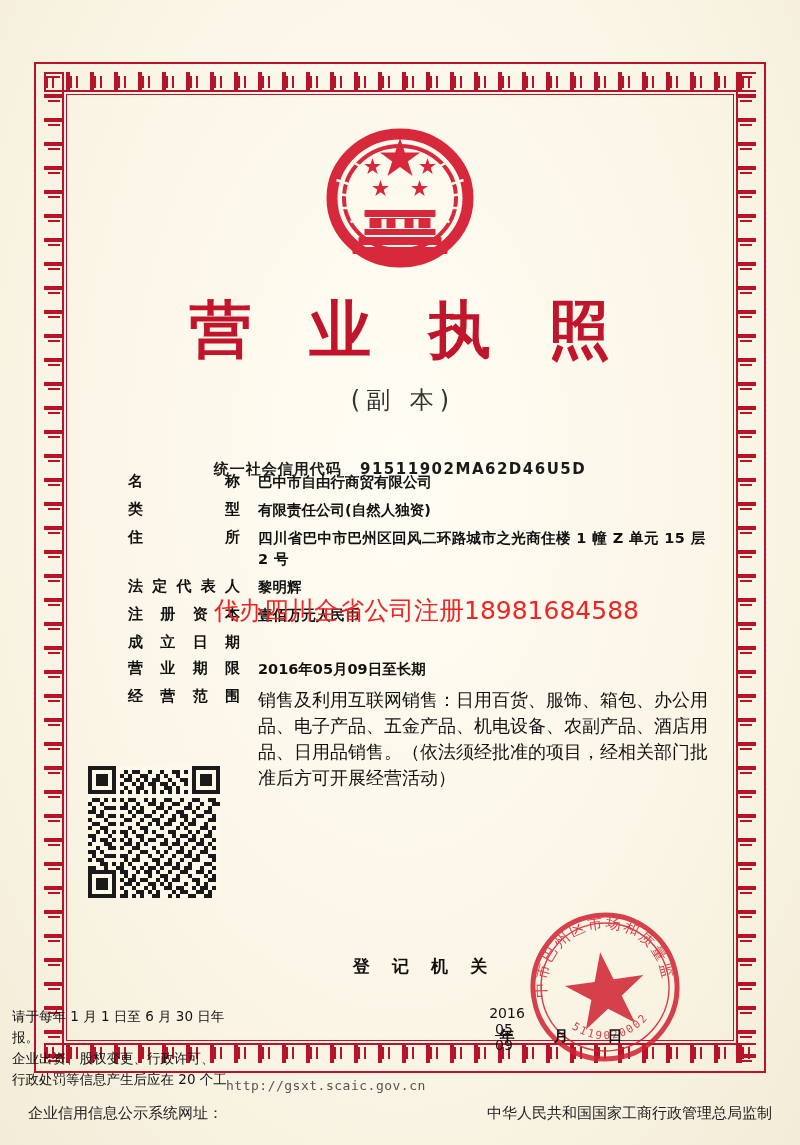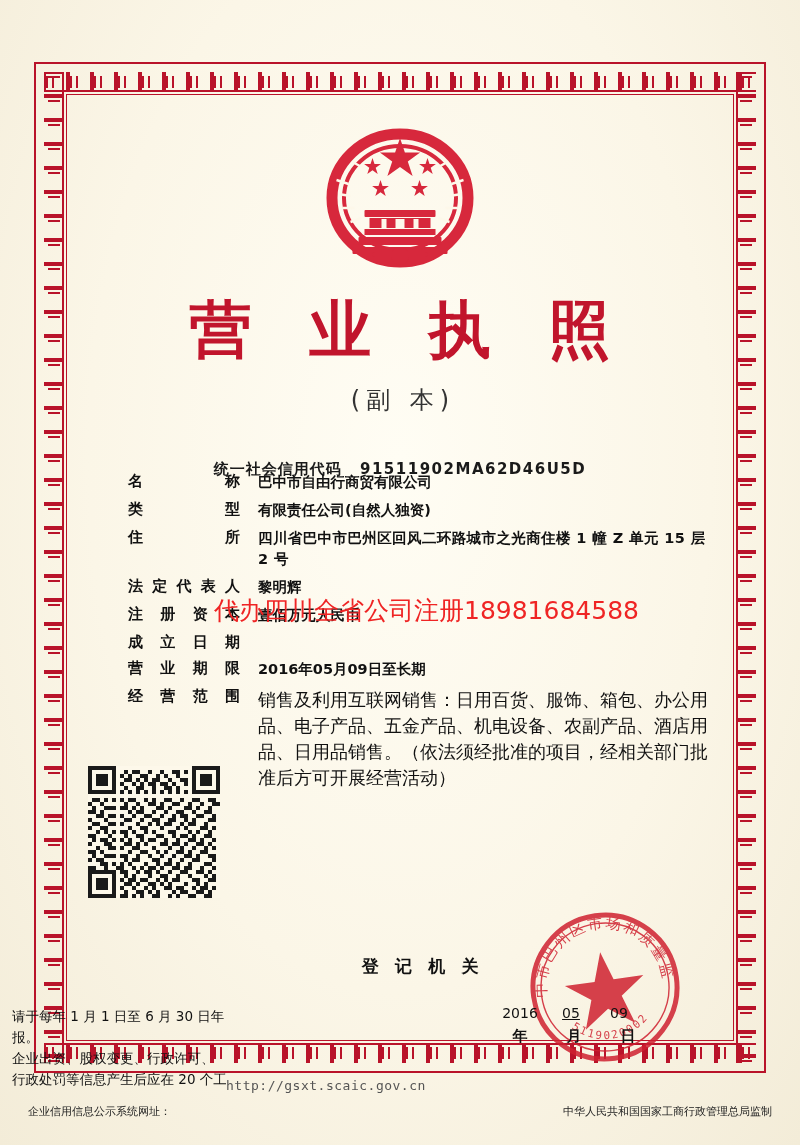--- a/index.html
+++ b/index.html
@@ -179,38 +179,39 @@
     width: 132px;
     height: 132px;
   }
 
   
   .registrar {
     position: absolute;
     left: 0; right: 0;
     top: 955px;
     text-align: center;
-    font-family: Liberation Serif, serif;
+    font-family: Liberation Mono, monospace;
     font-weight: bold;
     font-size: 17px;
     letter-spacing: 6px;
     text-indent: 6px;
     color: #111;
     padding-left: 40px;
   }
   .date-line {
     position: absolute;
     top: 1005px;
-    left: 493px;
+    left: 480px;
     width: 230px;
     display: flex;
     align-items: baseline;
     font-family: "DejaVu Sans", sans-serif;
     font-size: 14px;
     color: #111;
+    flex-direction: column;
   }
   .date-line .d-year { width: 54px; text-align: center; }
   .date-line .d-mon  { width: 48px; text-align: center; text-decoration: underline; }
   .date-line .d-day  { width: 48px; text-align: center; }
   .date-line .lbl-row {
     position: absolute;
     top: 22px; left: 0; width: 230px;
     display: flex;
     font-family: "DejaVu Sans", sans-serif;
     font-size: 15px;
@@ -250,21 +251,21 @@
     letter-spacing: .5px;
   }
   .footer {
     position: absolute;
     left: 0; right: 0;
     top: 1104px;
     display: flex;
     justify-content: space-between;
     padding: 0 28px;
     font-family: "DejaVu Sans", sans-serif;
-    font-size: 11px;
+    font-size: 15px;
     color: #222;
   }
 </style>
 </head>
 <body>
 
 <div id="license">
 
   <div class="border-outer"></div>
   <div class="key-band key-top"></div>

